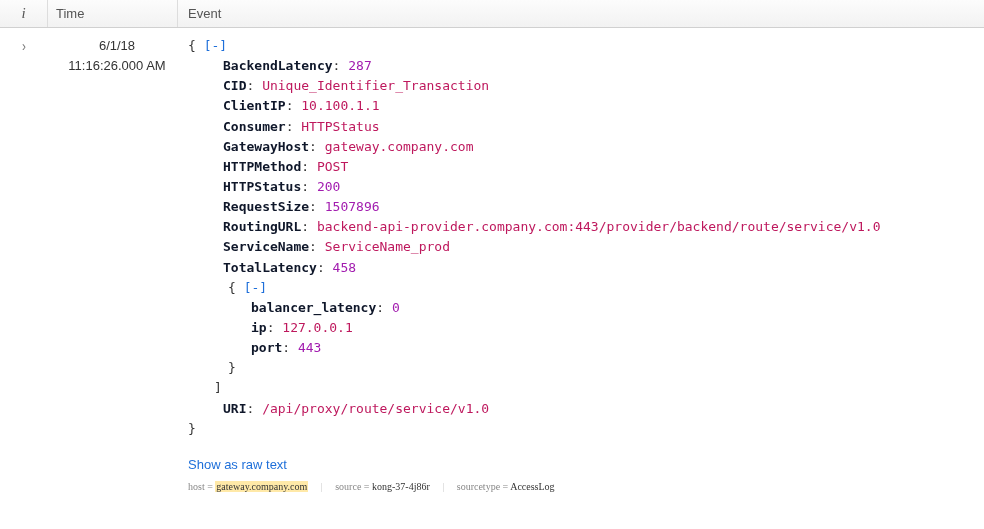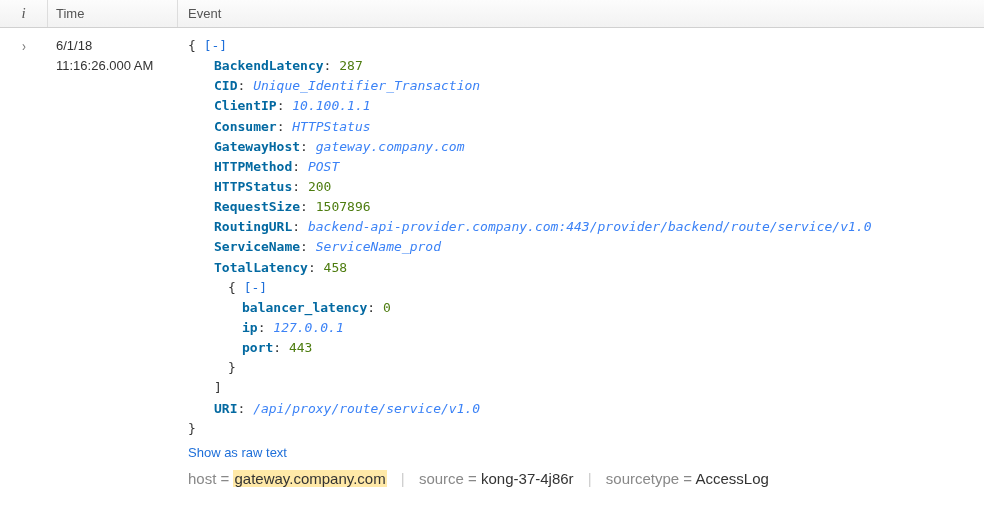--- a/index.html
+++ b/index.html
@@ -63,50 +63,52 @@
     transform: scaleY(1.2);
     cursor: pointer;
     user-select: none;
   }
   .cell-time {
     width: 130px;
     padding-left: 8px;
     padding-top: 2px;
     line-height: 1.5;
     color: #333;
+    text-align: center;
   }
   .cell-event {
     flex: 1;
     padding-left: 10px;
     padding-right: 6px;
     padding-top: 2px;
     font-family: Consolas, "Lucida Console", monospace;
     font-size: 13px;
     line-height: 1.55;
   }
   .json-line { white-space: pre; }
-  .key { color: #0369a1; font-weight: bold; }
-  .str { color: #3b82f6; font-style: italic; }
-  .num { color: #4d7c0f; }
+  .key { color: #0f172a; font-weight: bold; margin-left: 9px; }
+  .str { color: #be185d; }
+  .num { color: #a21caf; }
   .brace { color: #333; }
   .toggle { color: #1e6fd9; cursor: pointer; }
   .ind1 { padding-left: 26px; display:block;}
   .ind2 { padding-left: 40px; display:block;}
   .ind3 { padding-left: 54px; display:block;}
   .rawlink {
     color: #1e6fd9;
     font-family: "Segoe UI", Arial, sans-serif;
     font-size: 13px;
     cursor: pointer;
     padding: 4px 0 2px 0;
     display: inline-block;
+    margin-top: 12px;
   }
   .meta {
-    font-family: Liberation Sans, sans-serif;
-    font-size: 15px;
+    font-family: Liberation Serif, serif;
+    font-size: 10px;
     color: #888;
     padding-top: 2px;
   }
   .meta .sep {
     color: #ccc;
     padding: 0 10px;
   }
   .meta .hl {
     background: #ffe9a8;
     color: #333;

